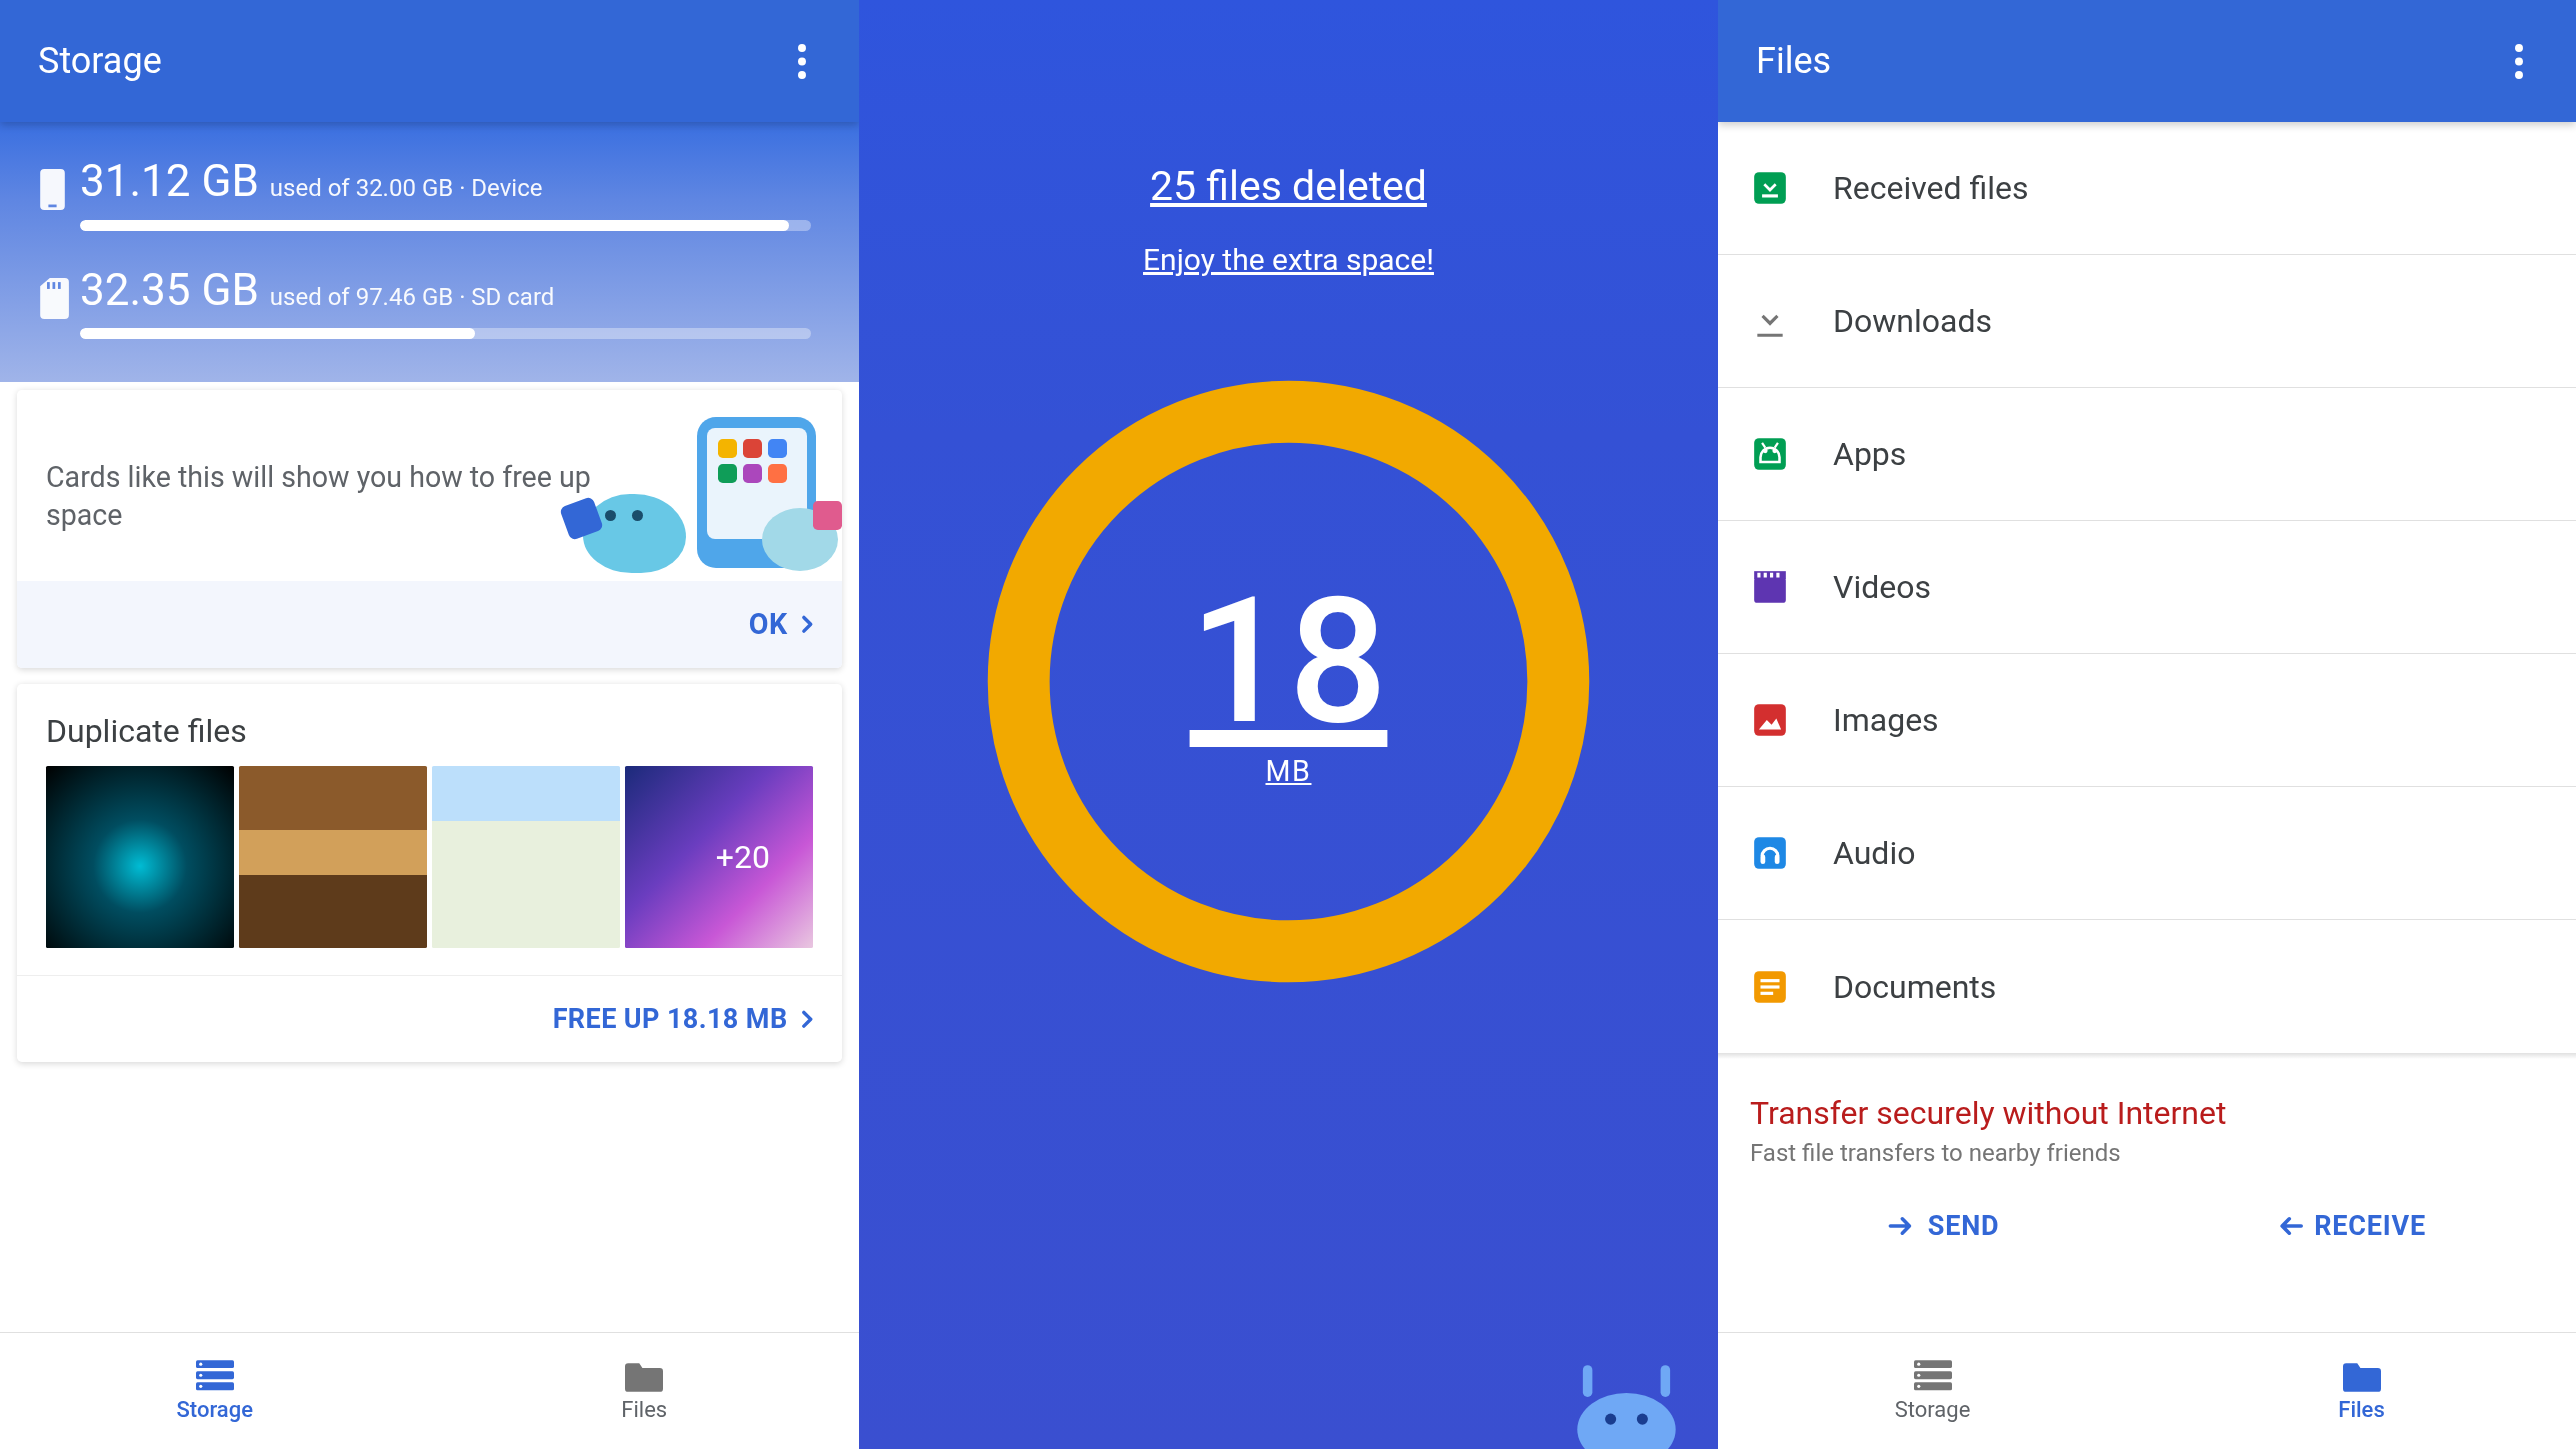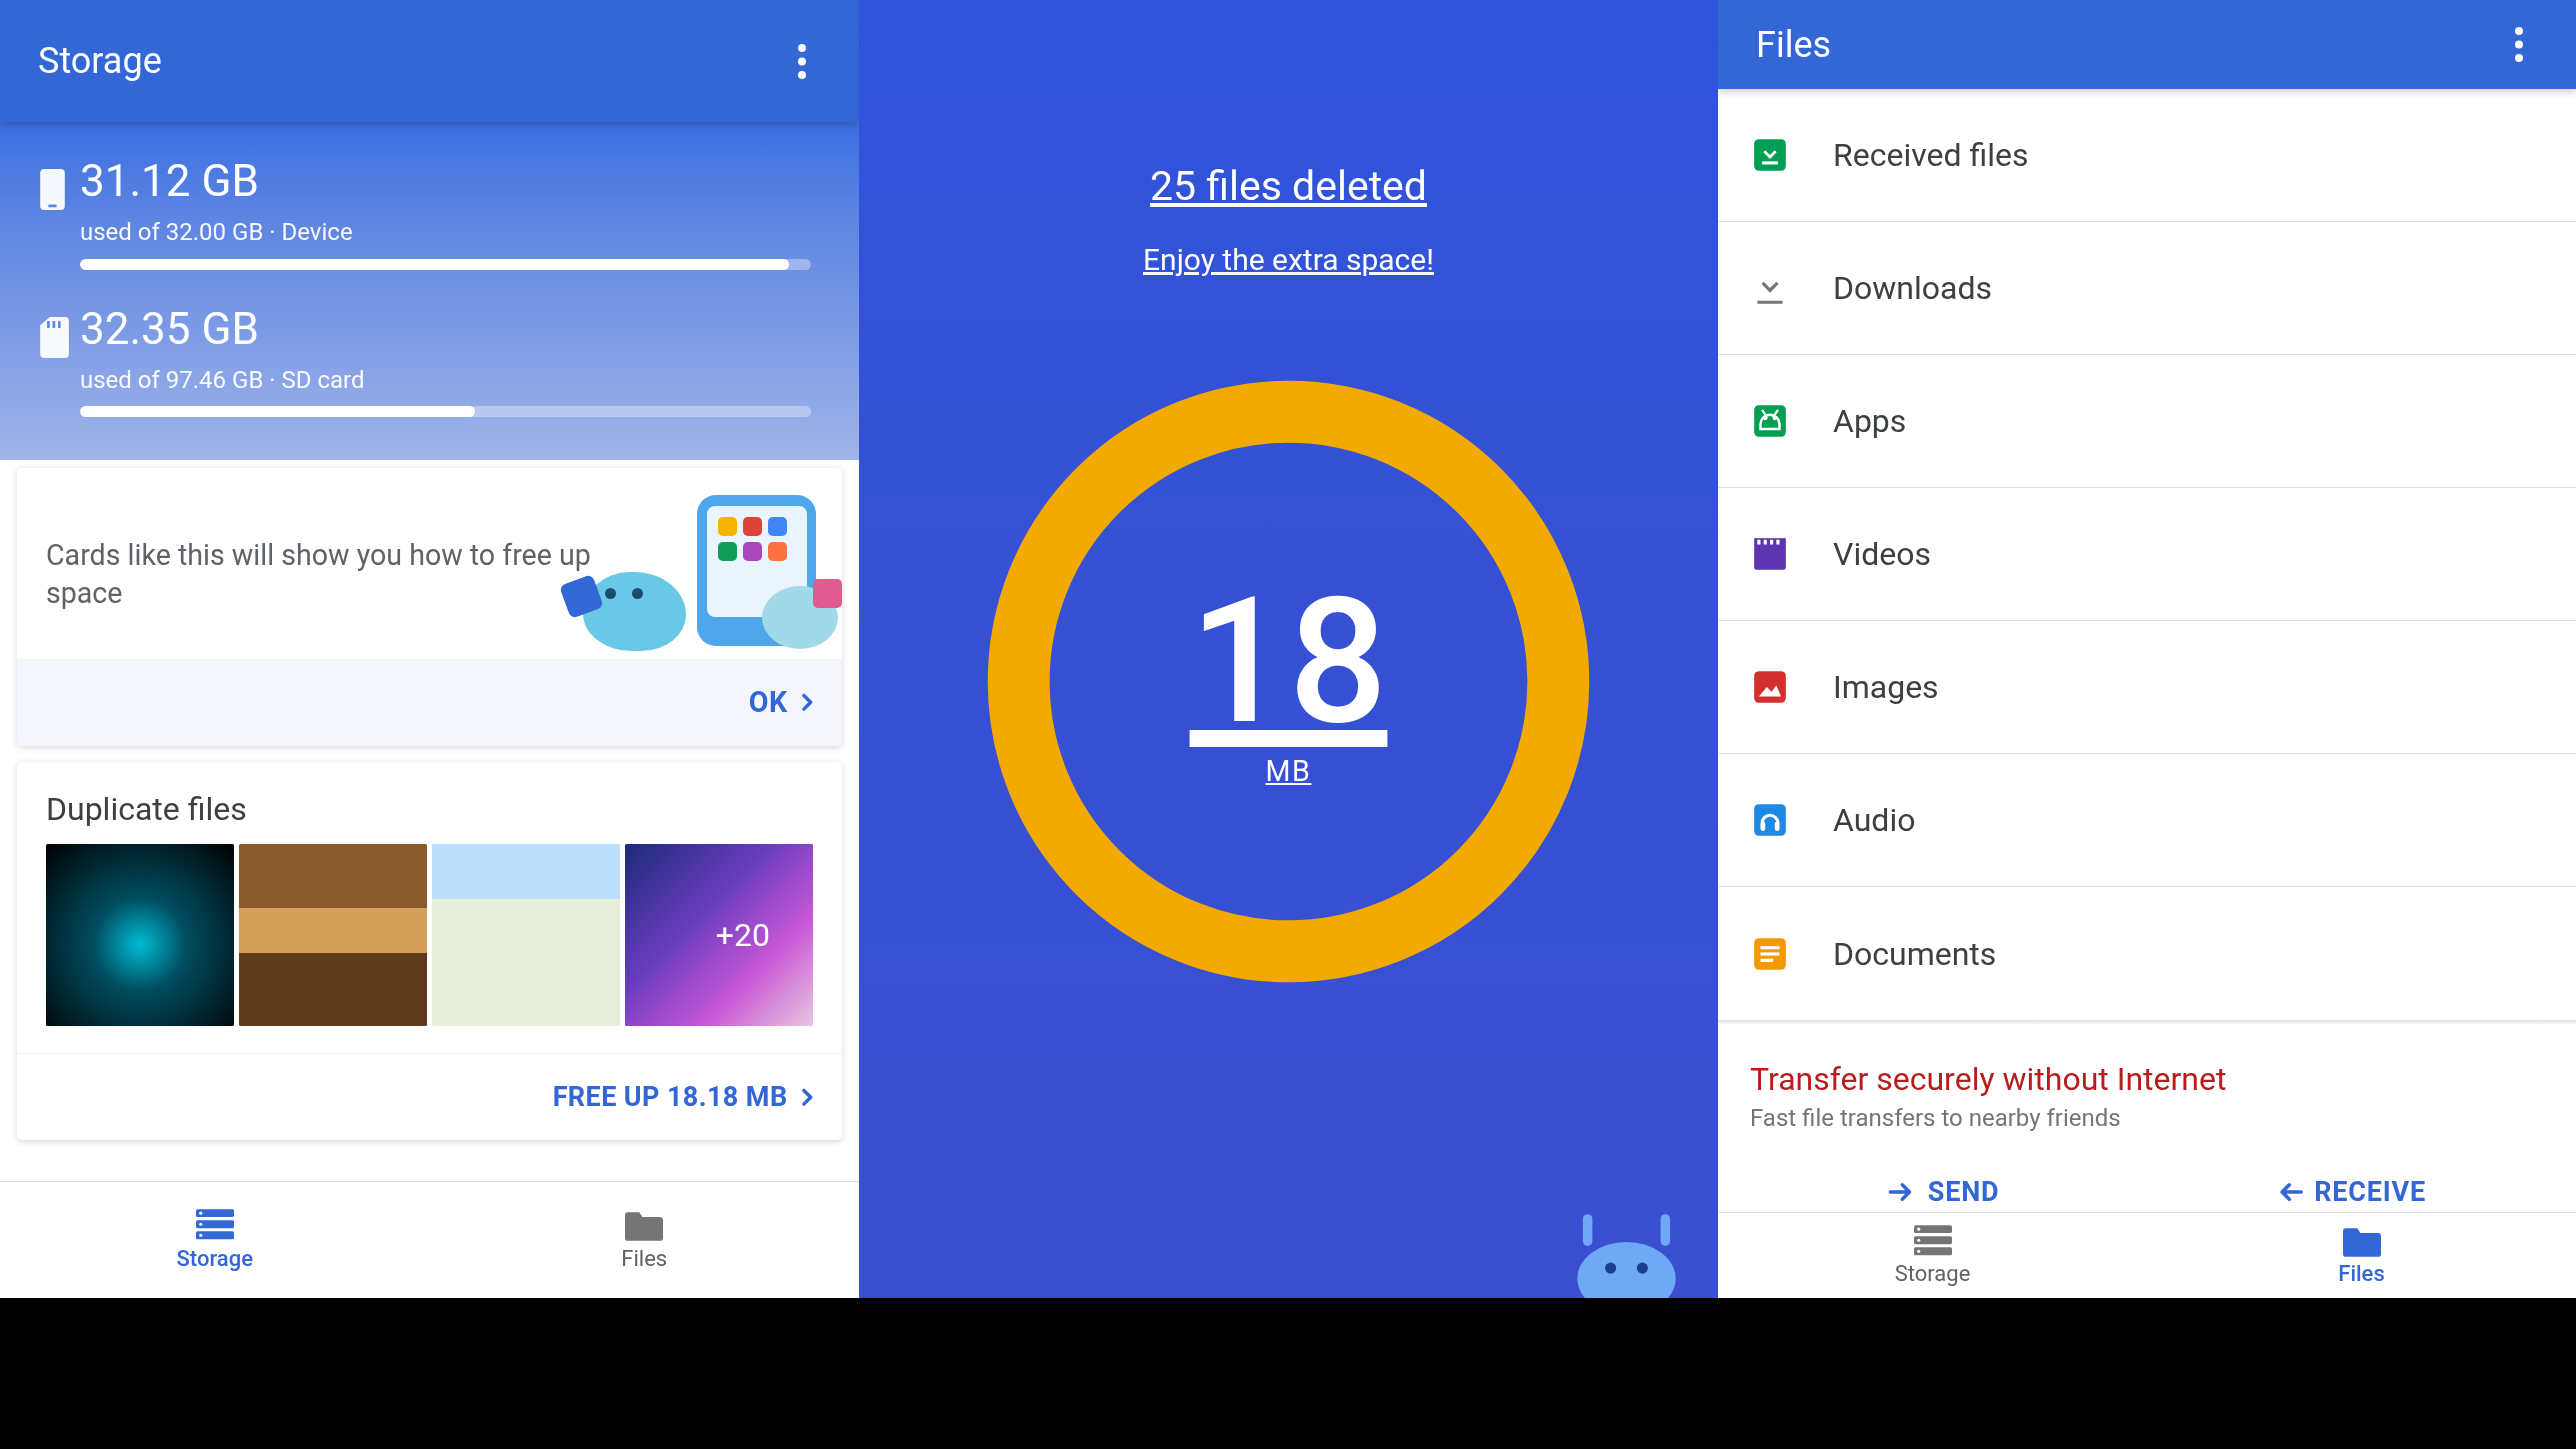--- a/index.html
+++ b/index.html
@@ -5,21 +5,21 @@
   * { box-sizing: border-box; margin: 0; padding: 0; }
   body {
     font-family: Roboto, "Segoe UI", Arial, sans-serif;
     background: #000;
     width: 2576px;
     height: 1449px;
     display: flex;
     overflow: hidden;
   }
   .screen {
-    height: 1298px;
+    height: 1449px;
     background: #fff;
     position: relative;
     display: flex;
     flex-direction: column;
     overflow: hidden;
   }
   .s1 { width: 859px; }
   .s2 { width: 859px; }
   .s3 { width: 858px; }
 
@@ -61,21 +61,21 @@
   }
   .storage-icon {
     width: 56px;
     display:flex;
     align-items:center;
     justify-content:center;
     padding-top: 14.3px;
   }
   .storage-icon svg { width:33px; height:41px; fill:#fff; opacity:.95;}
   .storage-info { flex:1; padding-right:24px;}
-  .storage-figure { display:flex; align-items:baseline; gap:11px; margin-bottom: 12.7px; flex-direction: column;}
+  .storage-figure { display:flex; align-items:baseline; gap:11px; margin-bottom: 12.7px;}
   .storage-used { font-size: 44px; font-weight:400;}
   .storage-total { font-size: 24px; font-weight:400; opacity:.95;}
   .progress-track {
     height: 11px;
     width: 100%;
     border-radius: 6.3px;
     background: rgba(255,255,255,0.35);
     overflow:hidden;
   }
   .progress-fill {

